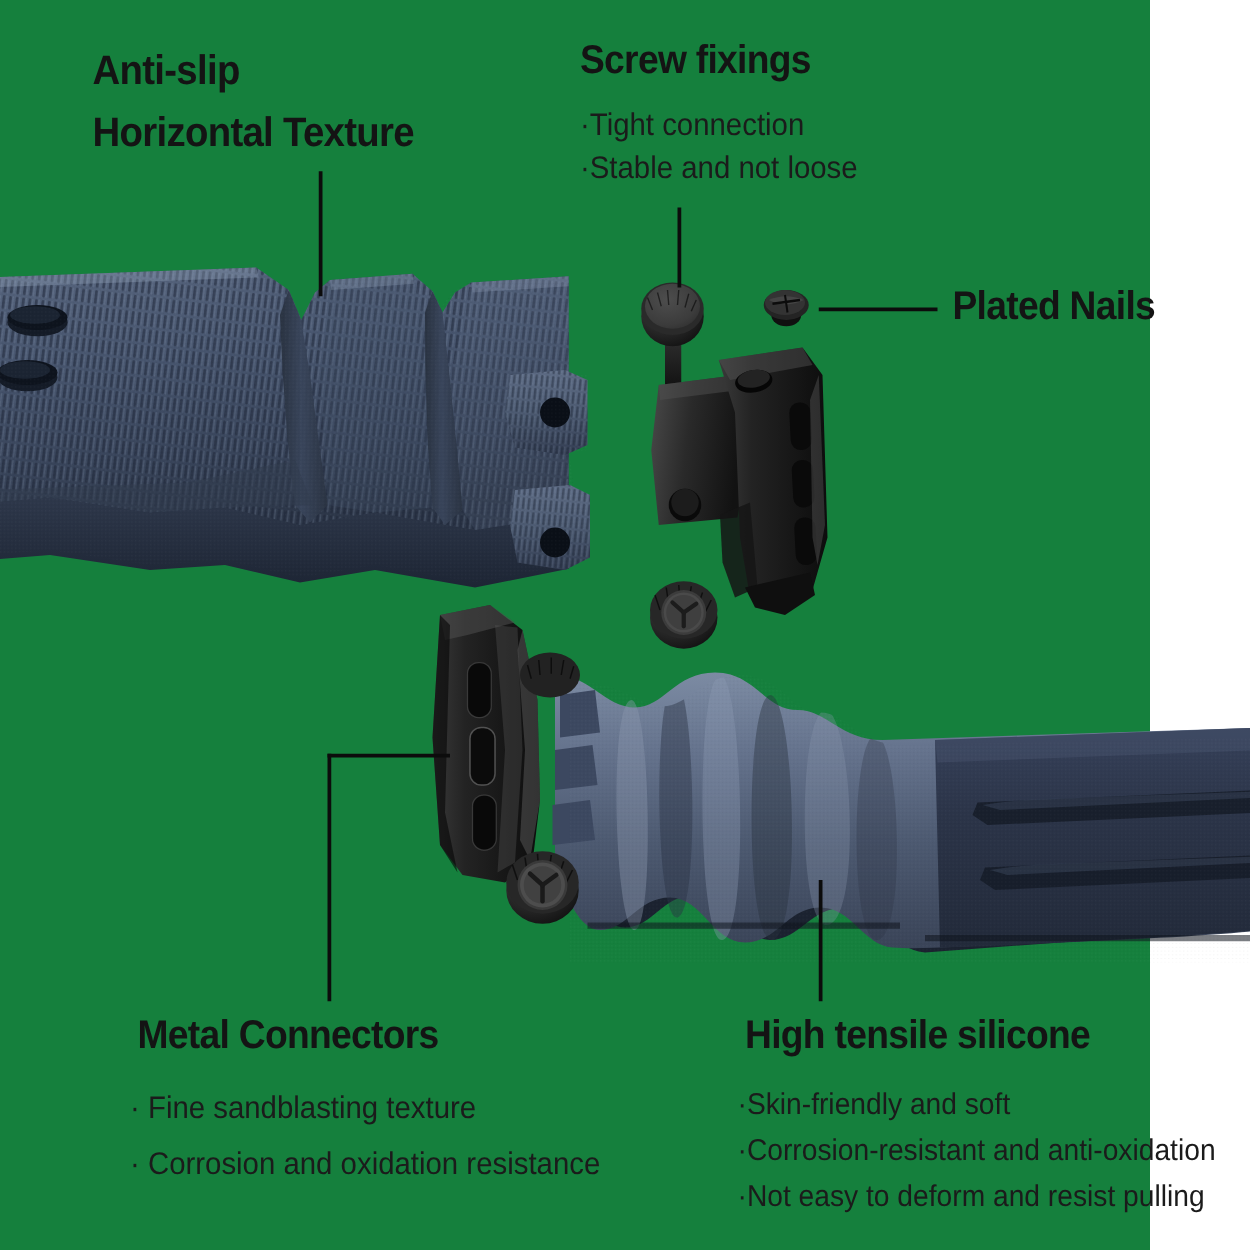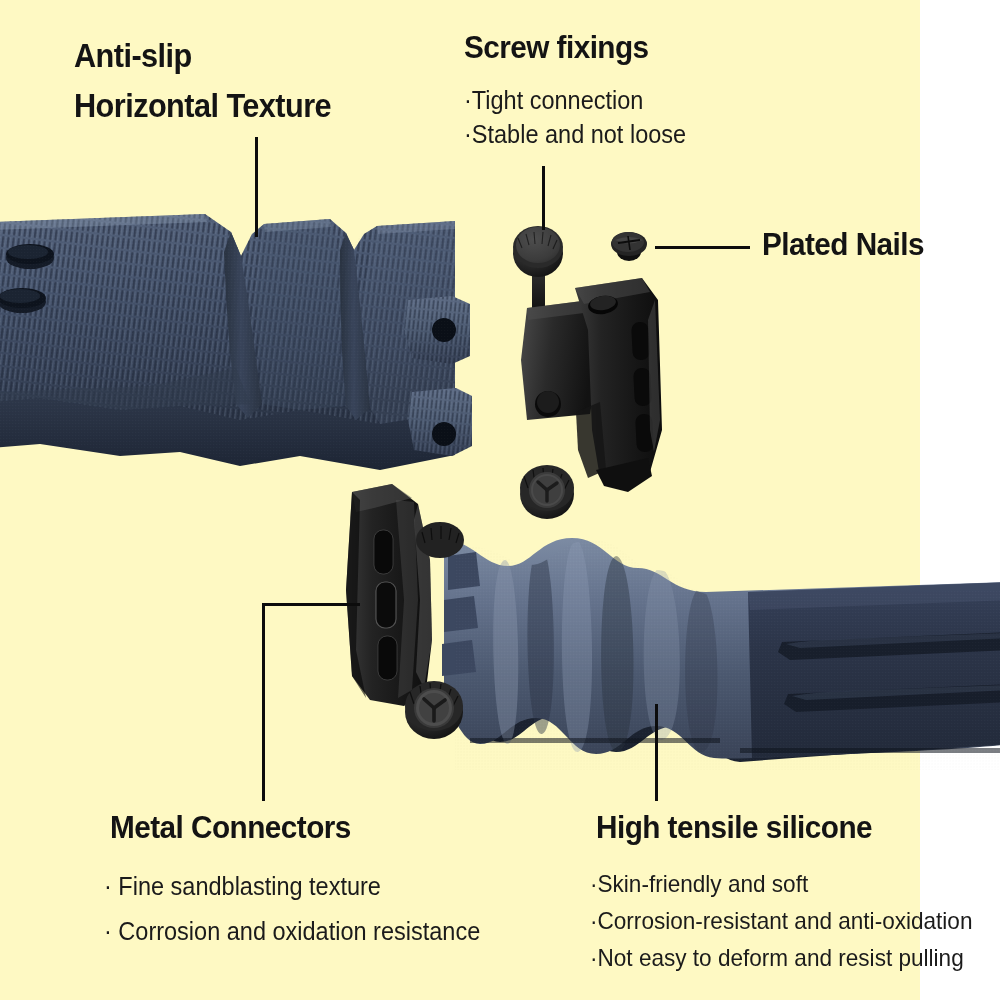--- a/index.html
+++ b/index.html
@@ -6,21 +6,21 @@
   * { margin:0; padding:0; box-sizing:border-box; }
   html,body{
     width:1000px; height:1000px;
     background:#ffffff;
     font-family:"Liberation Sans", sans-serif;
     overflow:hidden;
   }
   #stage{
     position:relative;
     width:920px; height:1000px;
-    background:#fef9c3;
+    background:#15803d;
   }
 
   
   .hd{
     position:absolute;
     font-weight:bold;
     color:#141414;
     letter-spacing:-0.6px;
     line-height:1.12;
     white-space:nowrap;

